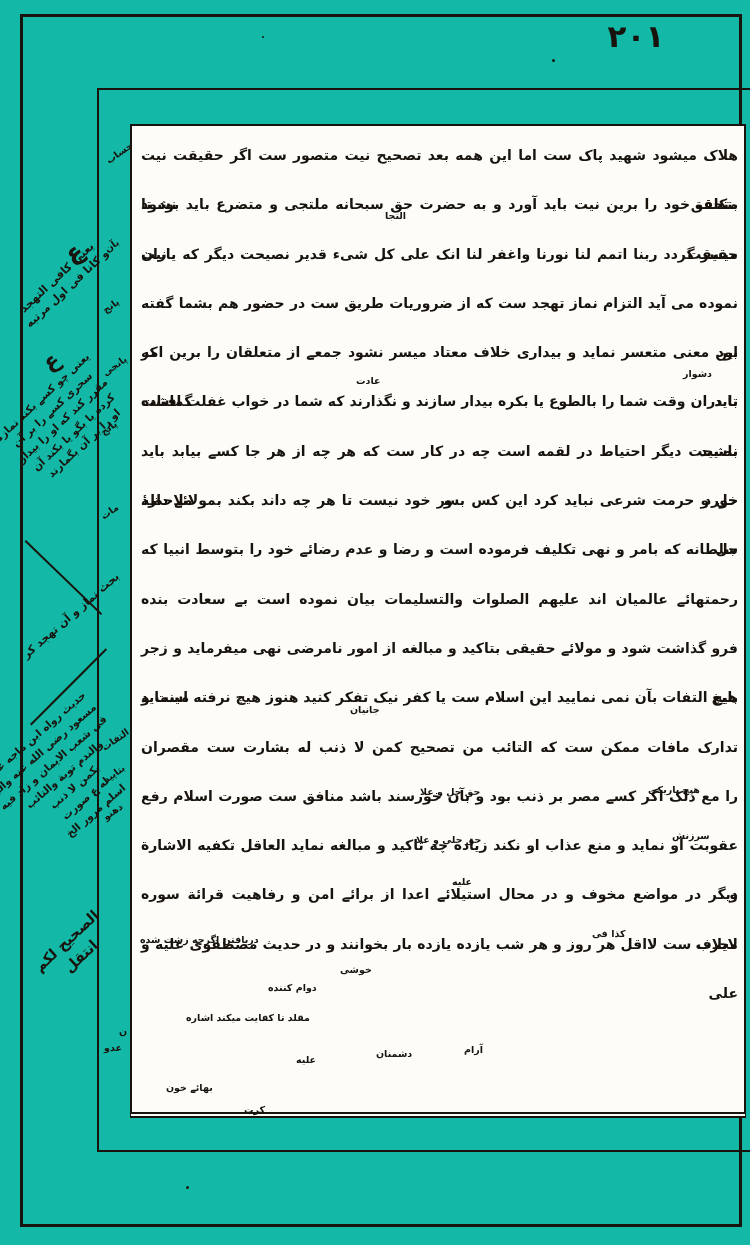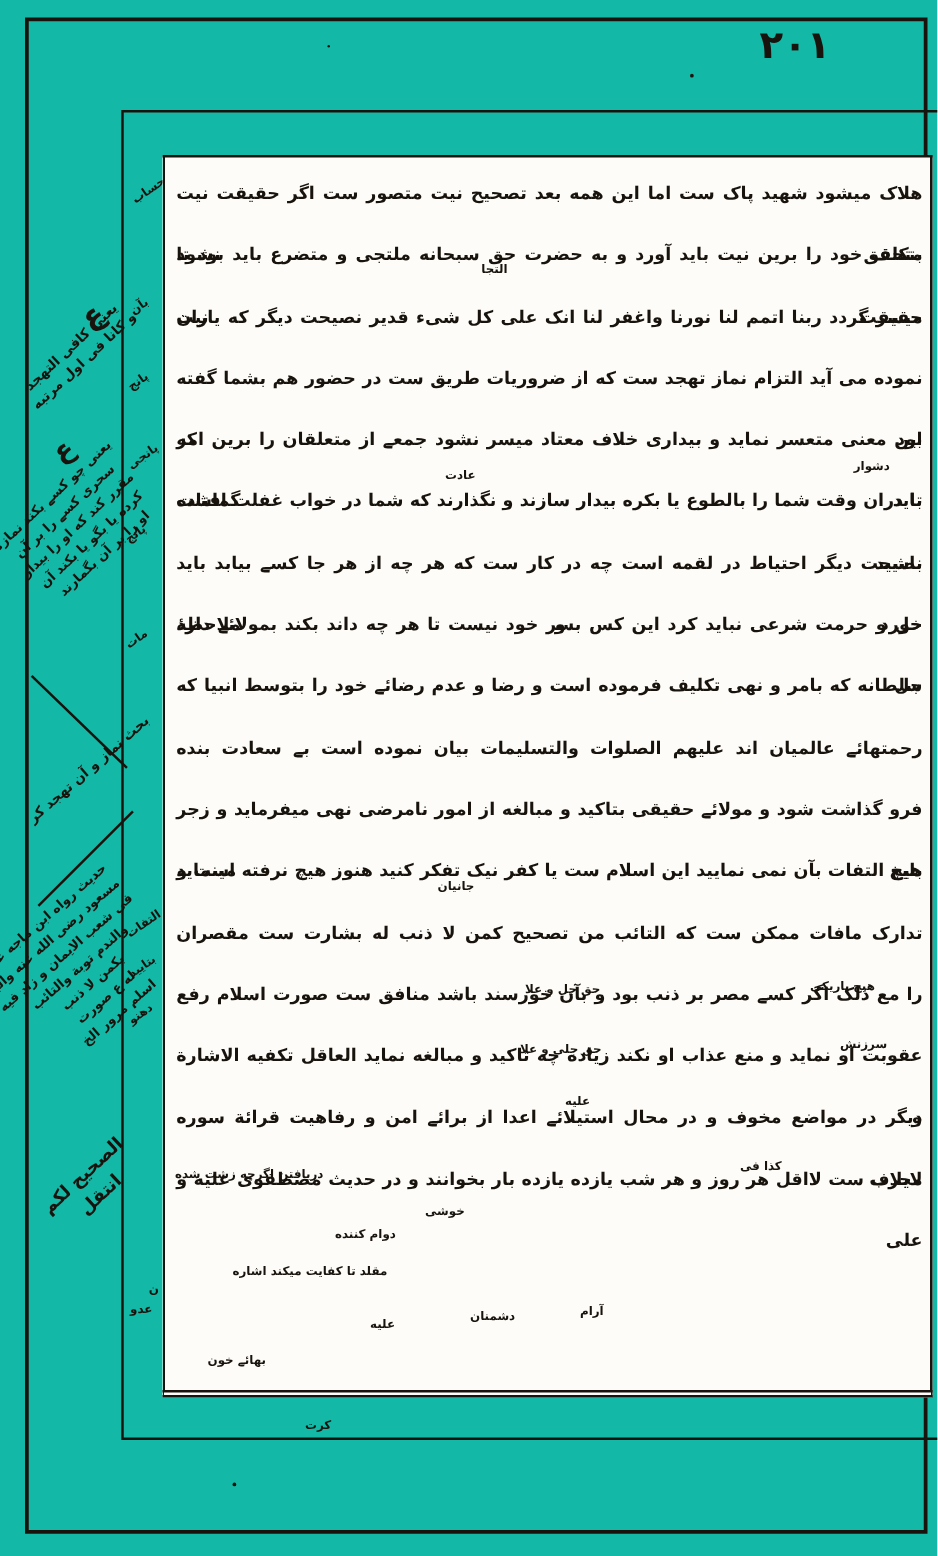--- a/index.html
+++ b/index.html
@@ -117,19 +117,19 @@
   <span class="gloss" style="left:452px;top:876px;">علیه</span>
   <span class="gloss" style="left:140px;top:934px;">دریافتن اگرچه زشت شده</span>
   <span class="gloss" style="left:592px;top:928px;">کذا فی</span>
   <span class="gloss" style="left:340px;top:964px;">خوشی</span>
   <span class="gloss" style="left:268px;top:982px;">دوام کننده</span>
   <span class="gloss" style="left:186px;top:1012px;">مقلد تا کفایت میکند اشاره</span>
   <span class="gloss" style="left:166px;top:1082px;">بهائے خون</span>
   <span class="gloss" style="left:296px;top:1054px;">علیه</span>
   <span class="gloss" style="left:376px;top:1048px;">دشمنان</span>
   <span class="gloss" style="left:464px;top:1044px;">آرام</span>
-  <span class="gloss" style="left:244px;top:1104px;margin-top:31px;">کرت</span>
+  <span class="gloss" style="left:244px;top:1104px;">کرت</span>
 
   <div class="speck" style="left:552px;top:59px;width:3px;height:3px;"></div>
   <div class="speck" style="left:262px;top:36px;width:2px;height:2px;"></div>
   <div class="speck" style="left:186px;top:1186px;width:3px;height:3px;"></div>
 
 </div>
 
 </body></html>

